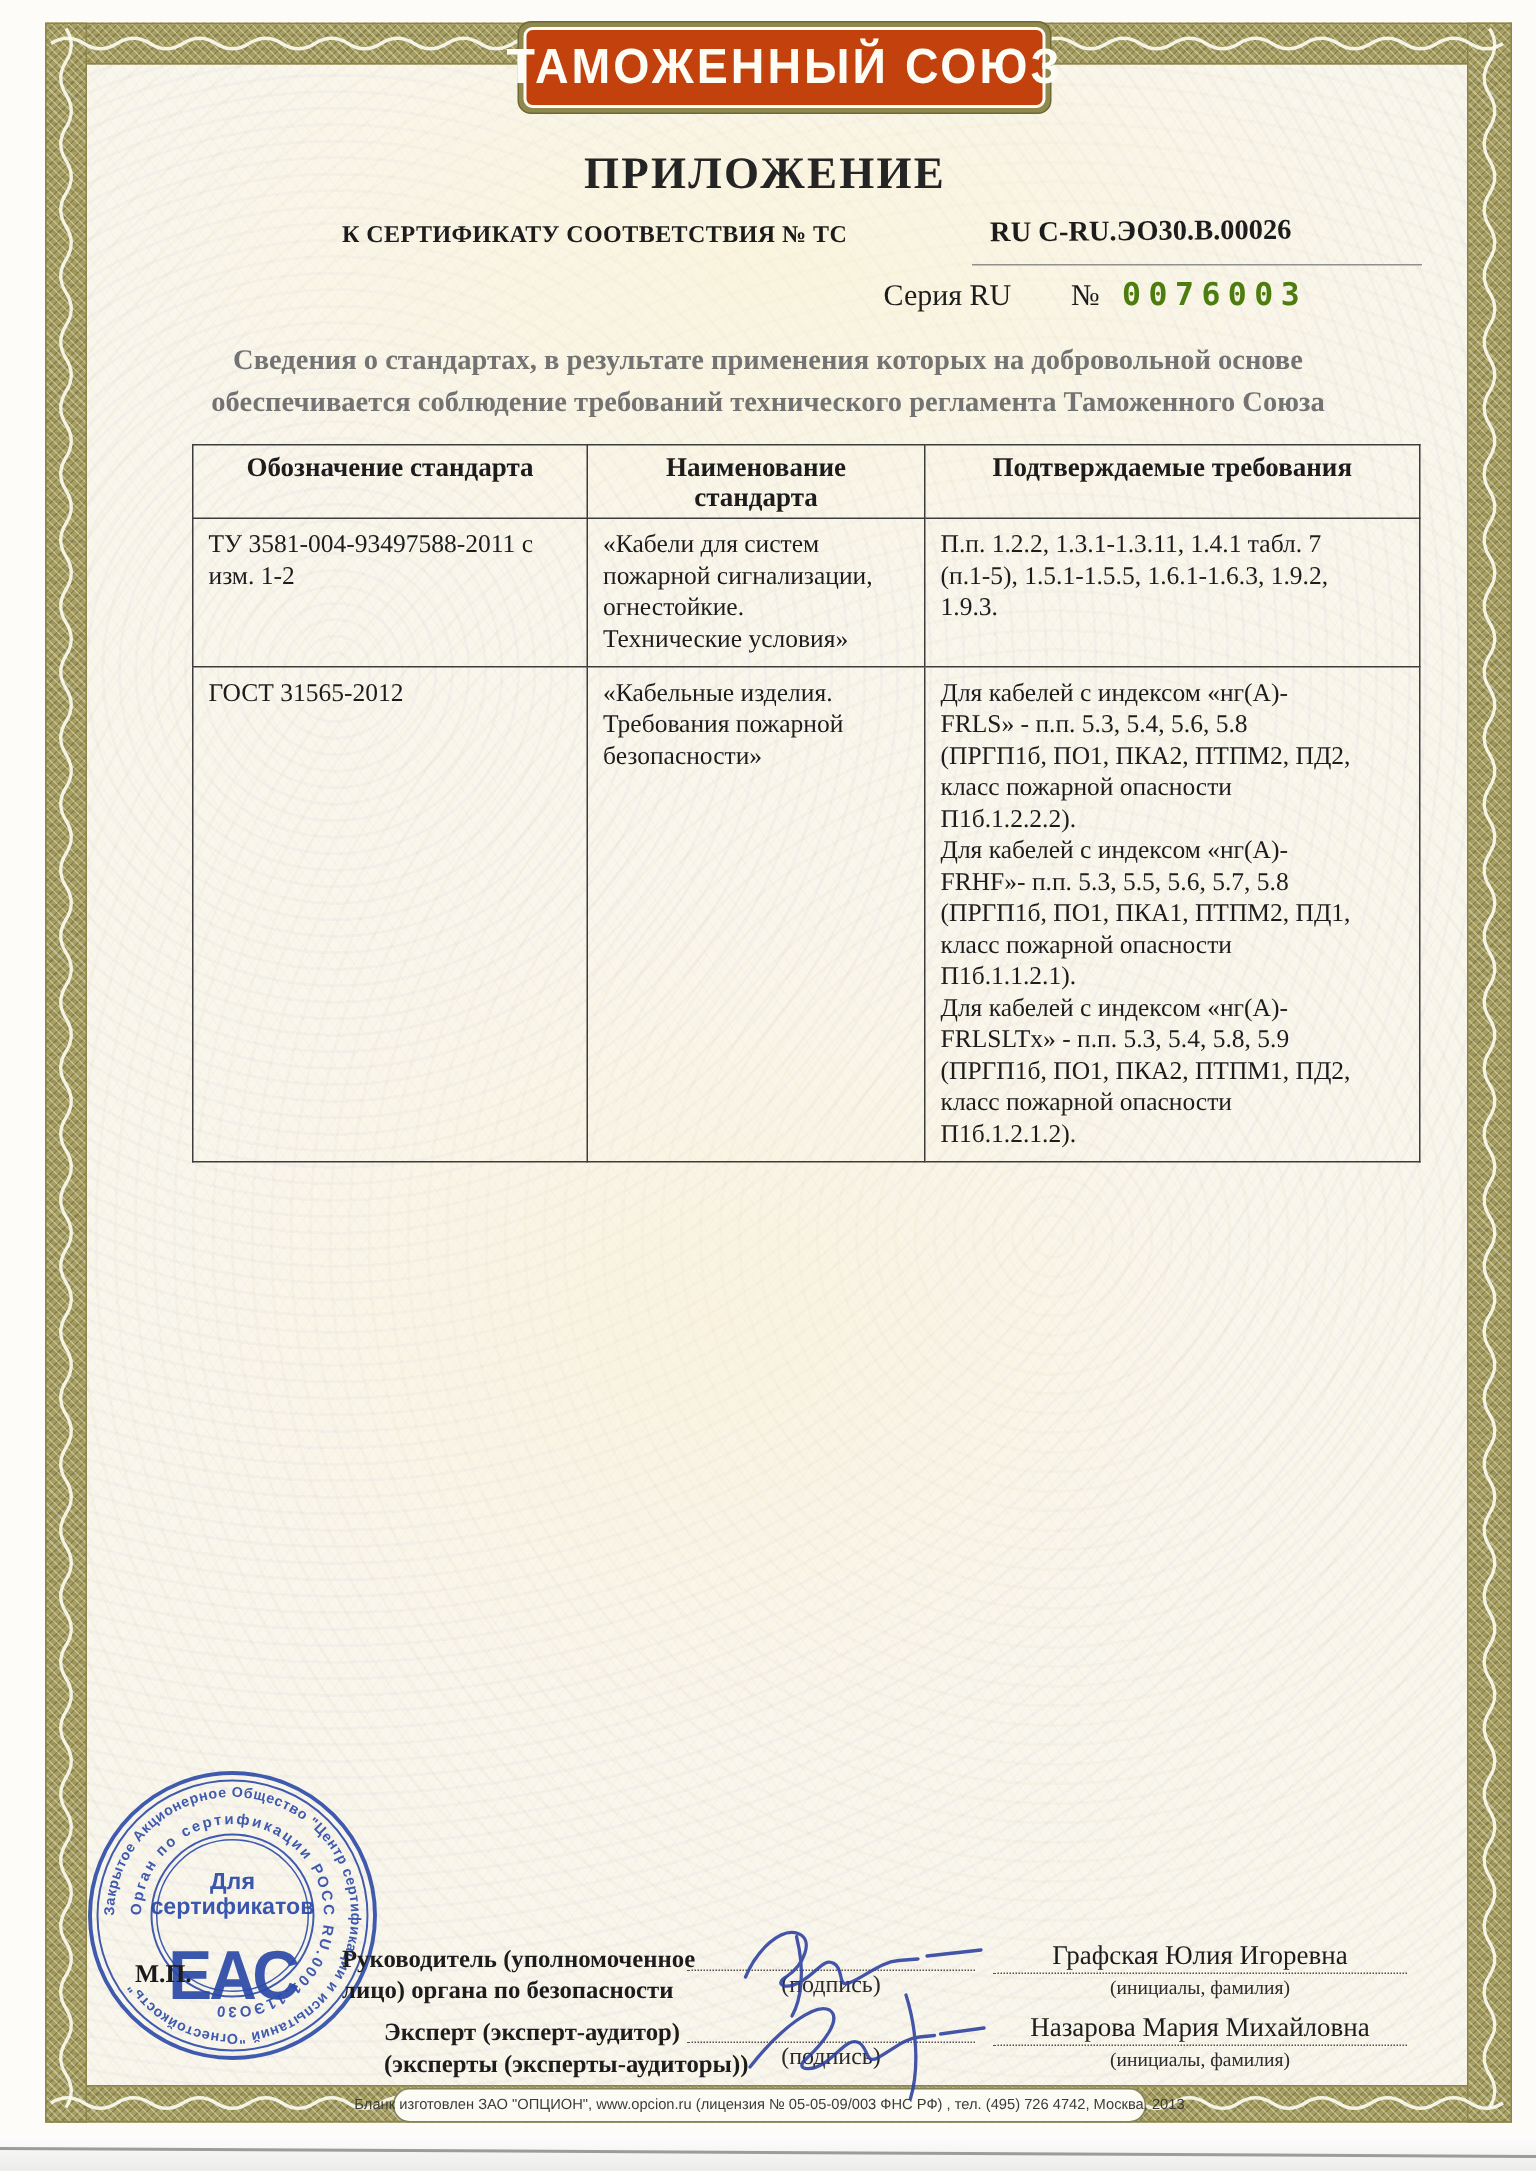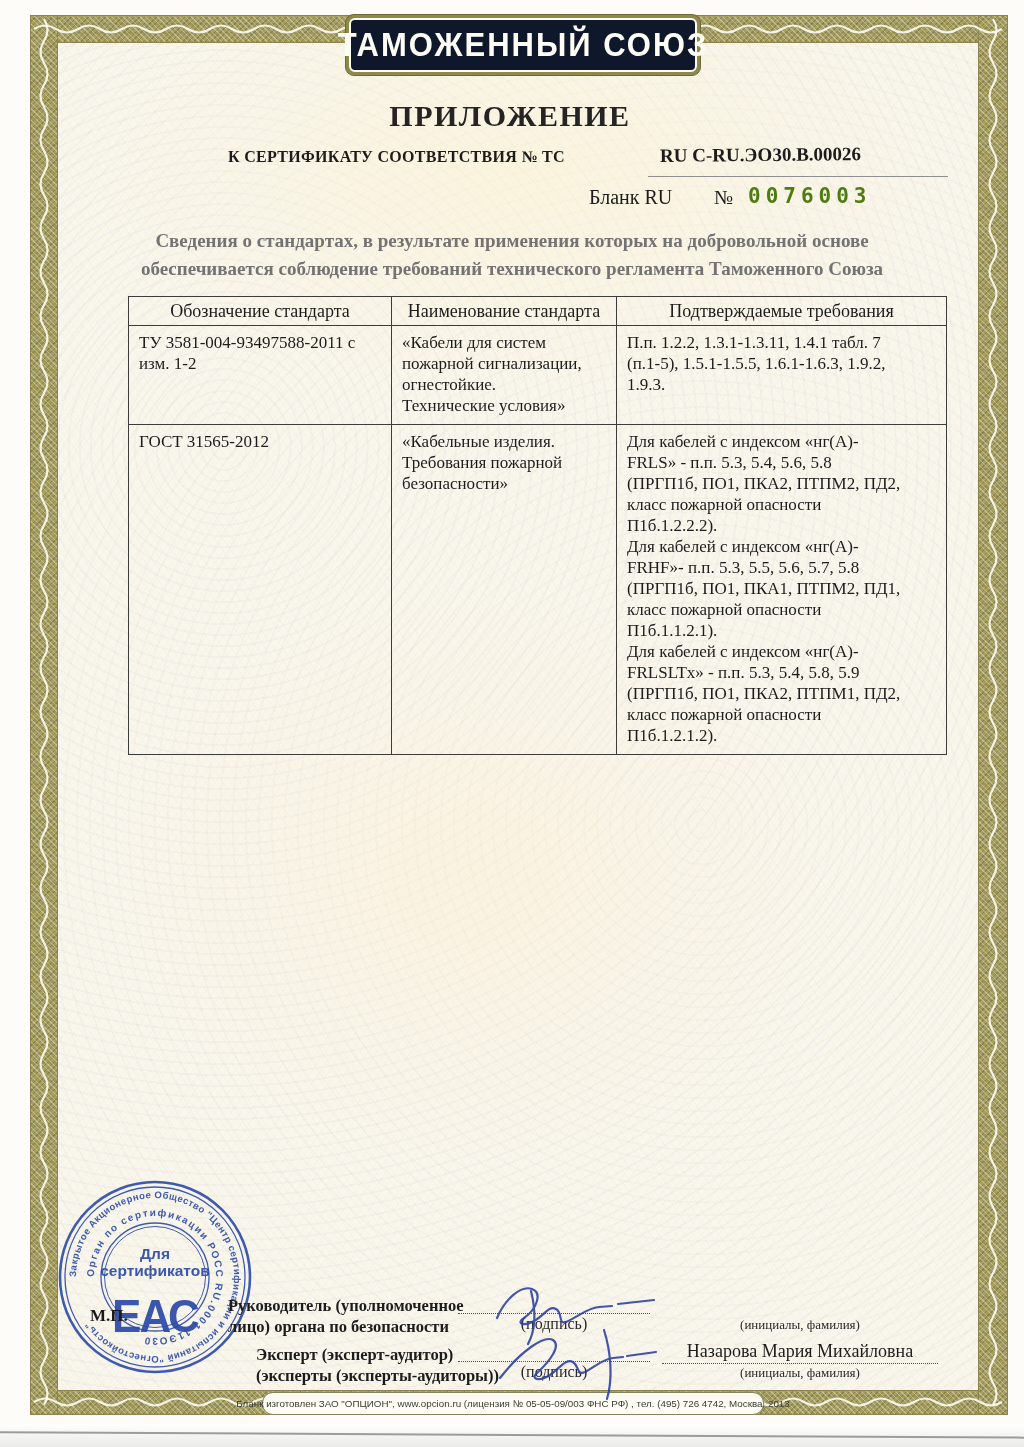--- a/index.html
+++ b/index.html
@@ -36,21 +36,21 @@
   .band-right{left:978px; top:15px; width:30px; height:1400px;}
   #deco{position:absolute; left:0; top:0; pointer-events:none;}
   
   .banner{
     position:absolute; left:345px; top:14px; width:356px; height:62px;
     background:#8f894d; border:1px solid #6e6836; border-radius:9px; padding:3px;
     box-sizing:border-box;
   }
   .banner-inner{
     width:100%; height:100%; box-sizing:border-box;
-    border:2px solid #fdfdf6; border-radius:6px; background:#0f172a;
+    border:2px solid #fdfdf6; border-radius:6px; background:#c2410c;
     display:flex; align-items:center; justify-content:center;
   }
   .banner-inner span{
     font-family:"Liberation Sans", sans-serif; font-weight:bold; color:#fdfdf6;
     font-size:31px; letter-spacing:2px; transform:scaleY(1.06); white-space:nowrap;
   }
   
   .doc-title{
     position:absolute; left:100px; top:99px; width:820px; text-align:center;
     font-size:30px; font-weight:bold; letter-spacing:1.5px; color:#242424;
@@ -73,21 +73,21 @@
   .std-table{
     position:absolute; left:128px; top:296px; width:818px;
     border-collapse:collapse; table-layout:fixed;
   }
   .std-table td{
     border:1px solid #3c3c3c; vertical-align:top;
     font-size:17px; line-height:21px; padding:6px 10px 8px 10px;
     white-space:pre-line; background:transparent;
   }
   .std-table td.hdr{
-    font-size:18px; line-height:20px; font-weight:normal; text-align:center;
+    font-size:18px; line-height:20px; font-weight:bold; text-align:center;
     padding:4px 12px; white-space:normal;
   }
   
   .stamp-svg{position:absolute; left:55px; top:1177px;}
   .mp-mark{position:absolute; left:90px; top:1306px; font-size:17px; font-weight:bold; color:#1a1a1a; z-index:5;}
   
   .sig-label{
     position:absolute; left:228px; width:300px;
     font-size:16.5px; line-height:21px; font-weight:bold; white-space:pre-line;
   }
@@ -144,21 +144,21 @@
       <span>ТАМОЖЕННЫЙ СОЮЗ</span>
     </div>
   </div>
 
   <div class="doc-title">ПРИЛОЖЕНИЕ</div>
 
   <div class="subtitle-label">К СЕРТИФИКАТУ СООТВЕТСТВИЯ  № ТС</div>
   <div class="cert-number">RU C-RU.ЭО30.В.00026</div>
   <div class="cert-underline"></div>
 
-  <div class="series-label">Бланк RU</div>
+  <div class="series-label">Серия RU</div>
   <div class="numero-sign">№</div>
   <div class="serial-number">0076003</div>
 
   <div class="intro">Сведения о стандартах, в результате применения которых на добровольной основе обеспечивается соблюдение требований технического регламента Таможенного Союза</div>
 
   <table class="std-table">
     <colgroup>
         <col style="width:263px">
         <col style="width:225px">
         <col style="width:330px">
@@ -225,20 +225,21 @@
     <text x="100" y="99" text-anchor="middle" fill="#2b4aa8" opacity="0.92" font-family="Liberation Sans, sans-serif" font-weight="bold" font-size="15.5">сертификатов</text>
     <text x="100" y="148" text-anchor="middle" fill="#2b4aa8" opacity="0.92" font-family="Liberation Sans, sans-serif" font-weight="bold" font-size="44" letter-spacing="-2" transform="scale(1,1.05)">ЕАС</text>
   </svg>
 
   <div class="mp-mark">М.П.</div>
 
   <div class="sig-label" style="top:1295px;">Руководитель (уполномоченное
 лицо) органа по безопасности</div>
   <div class="sig-line" style="top:1313px;"></div>
   <div class="sig-caption" style="top:1315px;">(подпись)</div>
+  <div class="sig-name" style="top:1293px;">Графская Юлия Игоревна</div>
   <div class="sig-name-caption" style="top:1317px;">(инициалы, фамилия)</div>
 
   <div class="sig-label" style="top:1344px;margin-left:28px;">Эксперт (эксперт-аудитор)
 (эксперты (эксперты-аудиторы))</div>
   <div class="sig-line" style="top:1361px;"></div>
   <div class="sig-caption" style="top:1363px;">(подпись)</div>
   <div class="sig-name" style="top:1341px;">Назарова Мария Михайловна</div>
   <div class="sig-name-caption" style="top:1365px;">(инициалы, фамилия)</div>
 
   <svg class="signature-svg" width="1024" height="1447">

